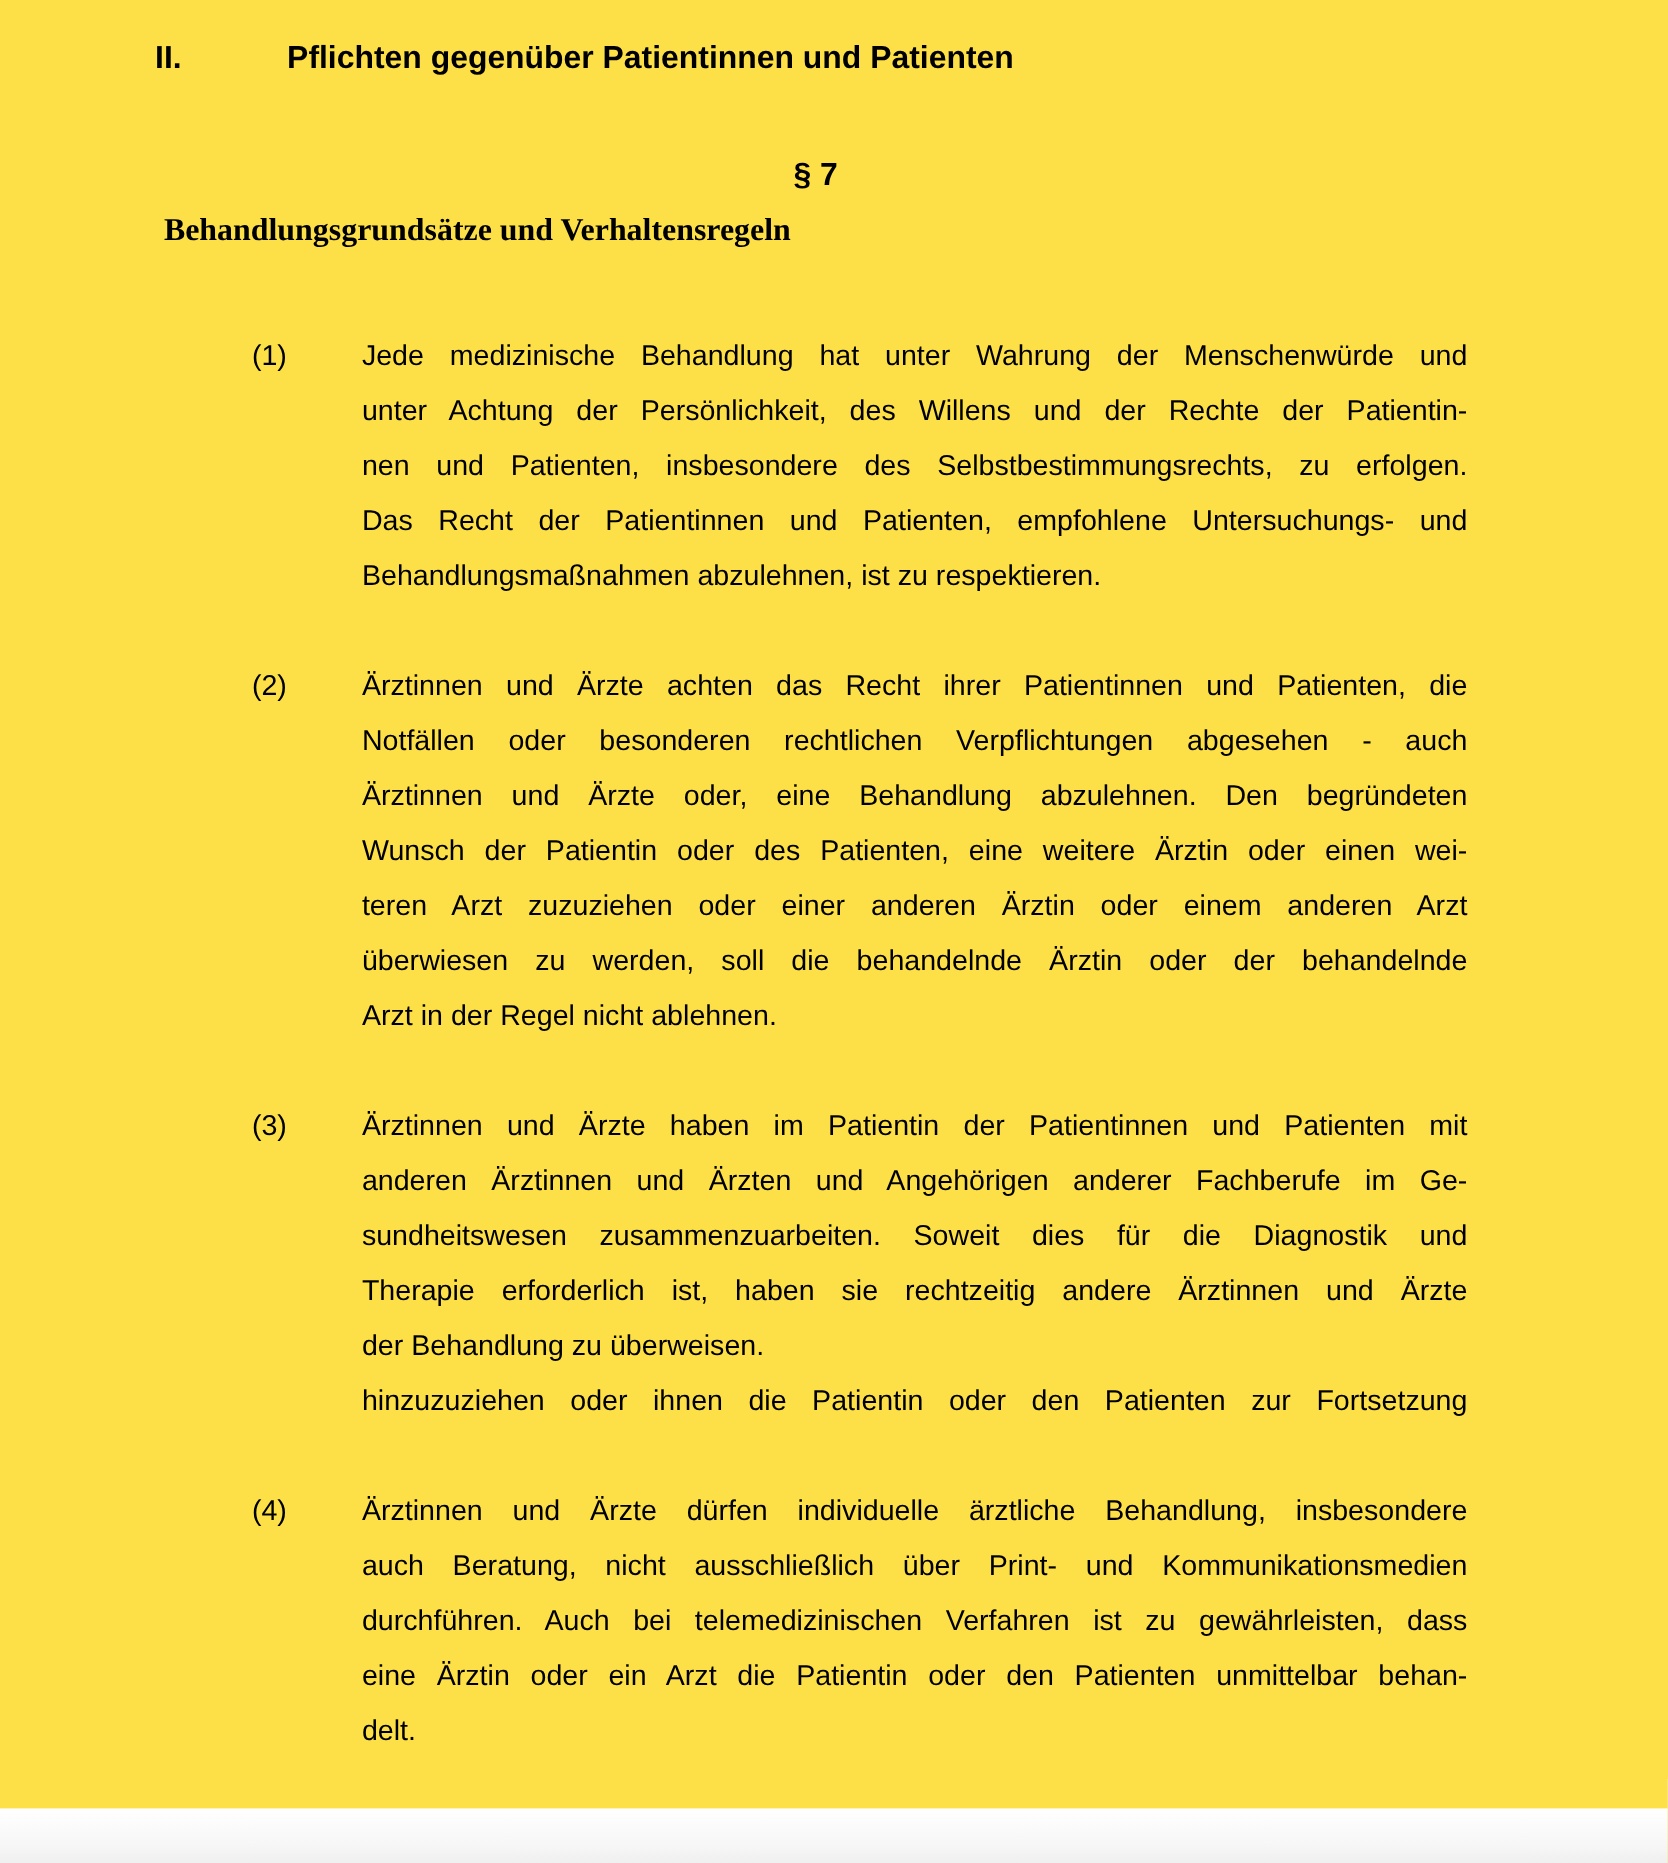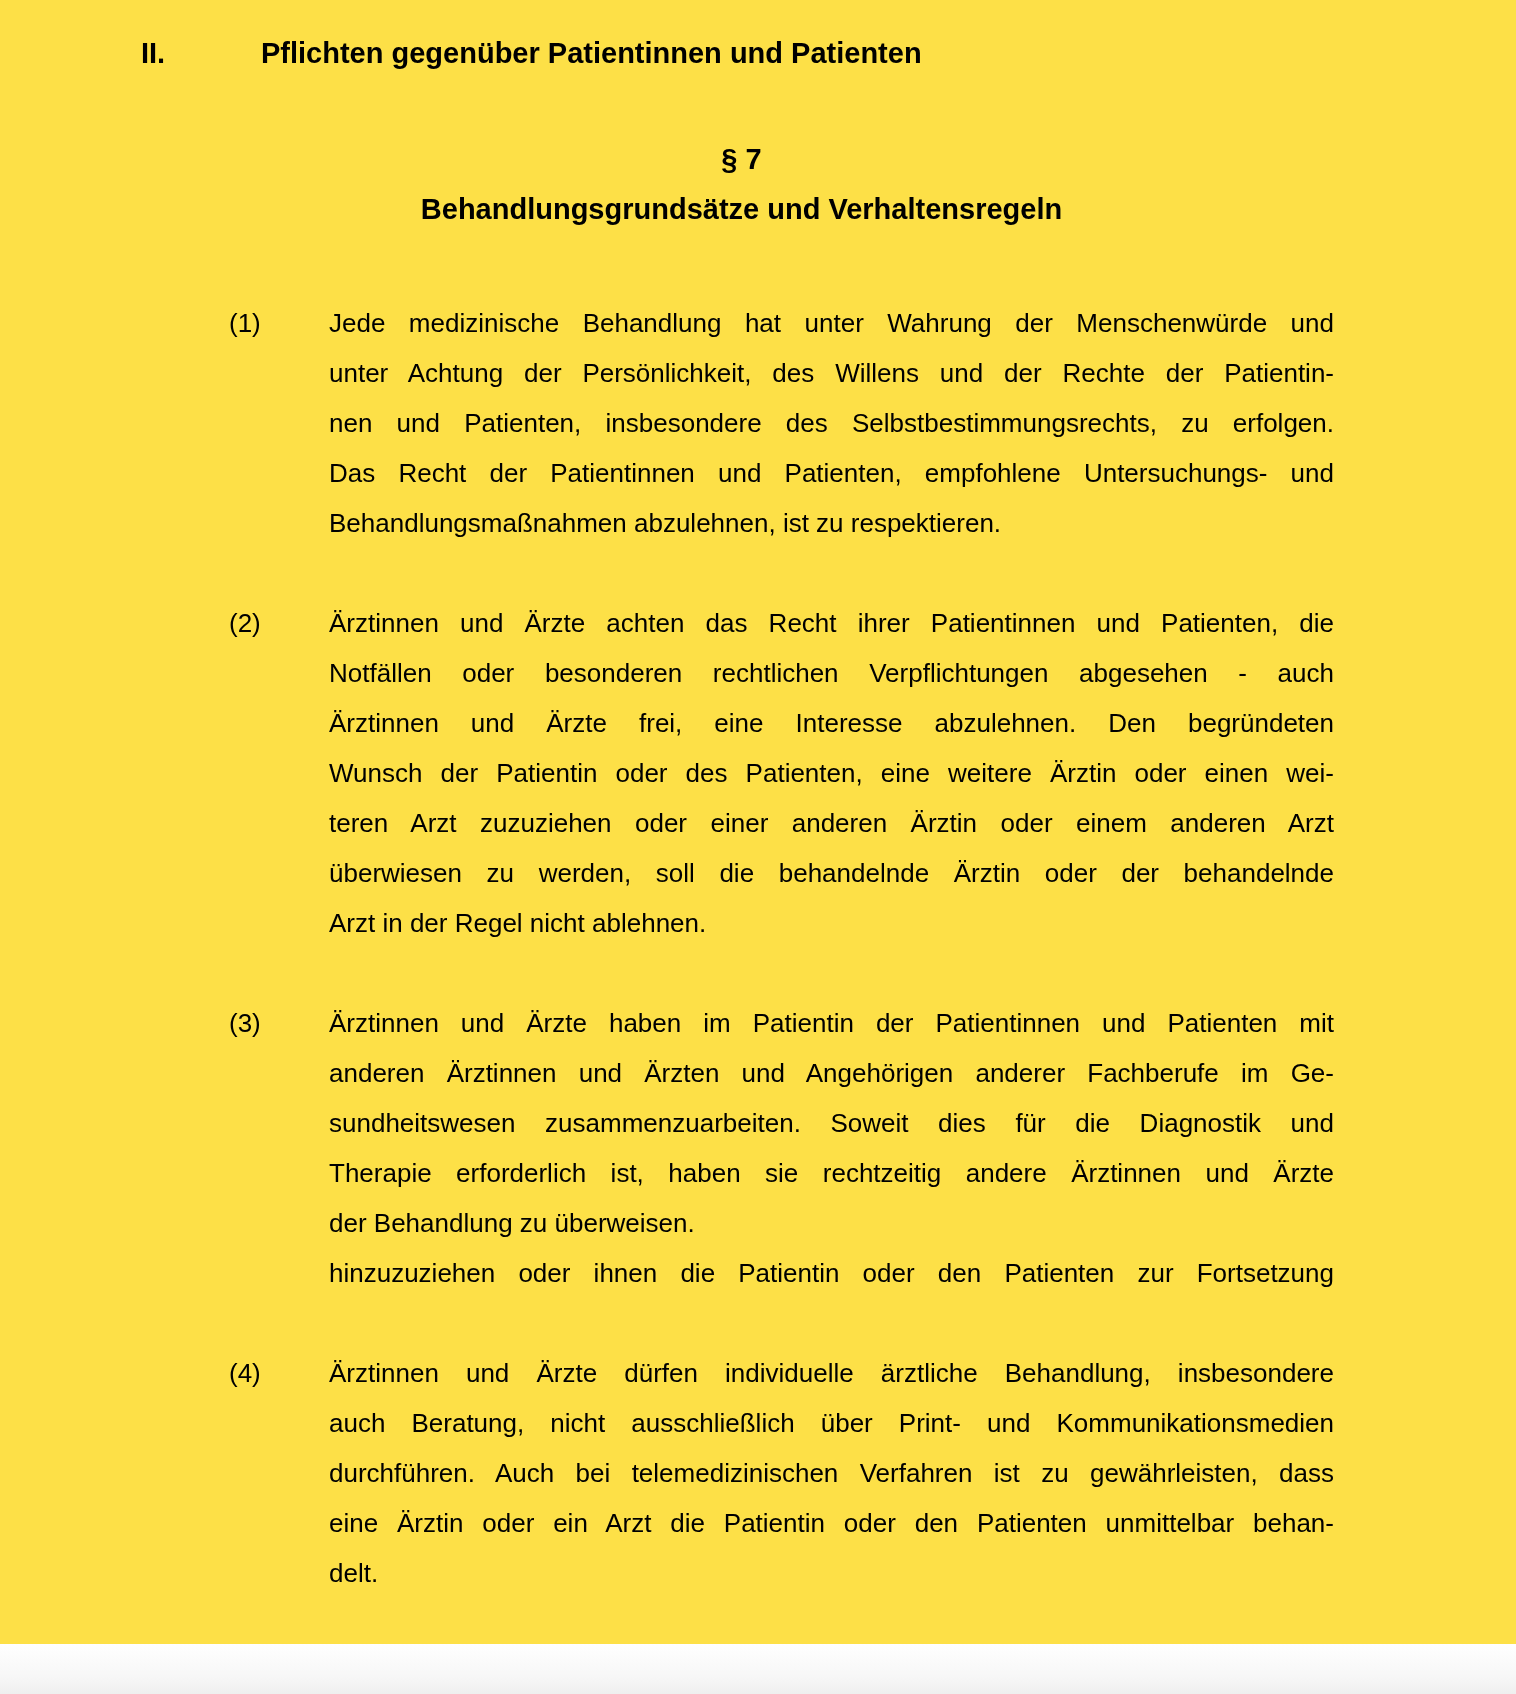--- a/index.html
+++ b/index.html
@@ -28,24 +28,25 @@
   
   .statute-number {
     margin: 64px 198px 0 133px;
     text-align: center;
     font-weight: bold;
     font-size: 29px;
     line-height: 50px;
   }
   .statute-title {
     margin: 0 198px 0 133px;
-    text-align: center;
+    text-align: left;
     font-weight: bold;
     font-size: 29px;
     line-height: 50px;
+    font-family: Liberation Serif, serif;
   }
   
   .content {
     margin: 64px 198px 0 213px;
     font-size: 26px;
     line-height: 50px;
   }
   .para { display: flex; margin-bottom: 50px; }
   .para:last-child { margin-bottom: 0; }
   .para-num { flex: 0 0 100px; }
@@ -92,21 +93,21 @@
           <div class="line">Das Recht der Patientinnen und Patienten, empfohlene Untersuchungs- und</div>
           <div class="line last">Behandlungsmaßnahmen abzulehnen, ist zu respektieren.</div>
         </div>
   </div>
 
   <div class="para">
     <div class="para-num">(2)</div>
     <div class="para-lines">
           <div class="line">Ärztinnen und Ärzte achten das Recht ihrer Patientinnen und Patienten, die</div>
           <div class="line">Notfällen oder besonderen rechtlichen Verpflichtungen abgesehen - auch</div>
-          <div class="line">Ärztinnen und Ärzte frei, eine Interesse abzulehnen. Den begründeten</div>
+          <div class="line">Ärztinnen und Ärzte oder, eine Behandlung abzulehnen. Den begründeten</div>
           <div class="line">Wunsch der Patientin oder des Patienten, eine weitere Ärztin oder einen wei-</div>
           <div class="line">teren Arzt zuzuziehen oder einer anderen Ärztin oder einem anderen Arzt</div>
           <div class="line">überwiesen zu werden, soll die behandelnde Ärztin oder der behandelnde</div>
           <div class="line last">Arzt in der Regel nicht ablehnen.</div>
         </div>
   </div>
 
   <div class="para">
     <div class="para-num">(3)</div>
     <div class="para-lines">

